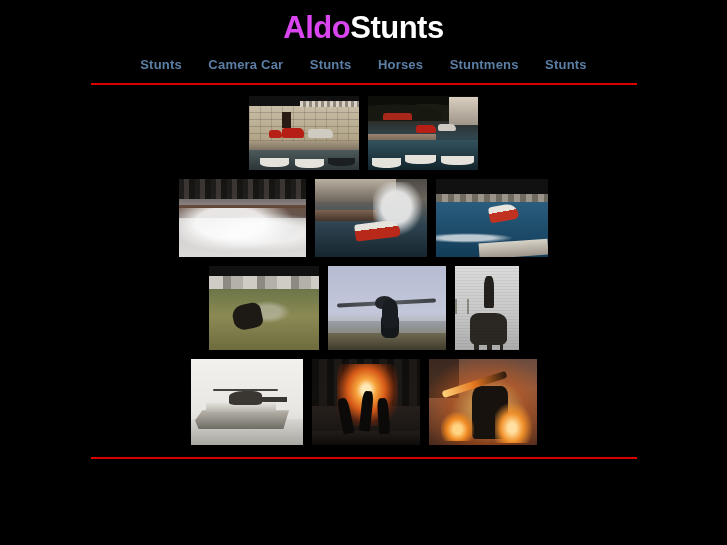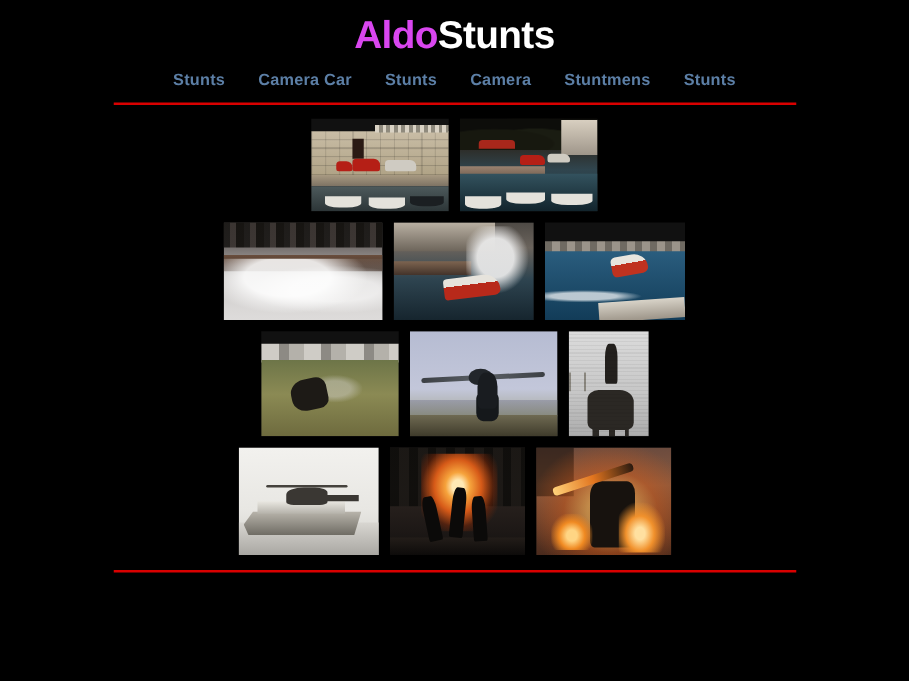--- a/index.html
+++ b/index.html
@@ -247,21 +247,21 @@
 
 <header class="site-header">
   <div class="logo">
     <span class="logo-aldo">Aldo</span><span class="logo-stunts">Stunts</span>
   </div>
 
   <nav class="main-nav">
     <a class="nav-link" href="#">Stunts</a>
     <a class="nav-link" href="#">Camera Car</a>
     <a class="nav-link" href="#">Stunts</a>
-    <a class="nav-link" href="#">Camera</a>
+    <a class="nav-link" href="#">Horses</a>
     <a class="nav-link" href="#">Stuntmens</a>
     <a class="nav-link" href="#">Stunts</a>
   </nav>
 
   <hr class="rule rule-top">
 </header>
 
 <main class="gallery">
 
   <div class="gallery-row">

